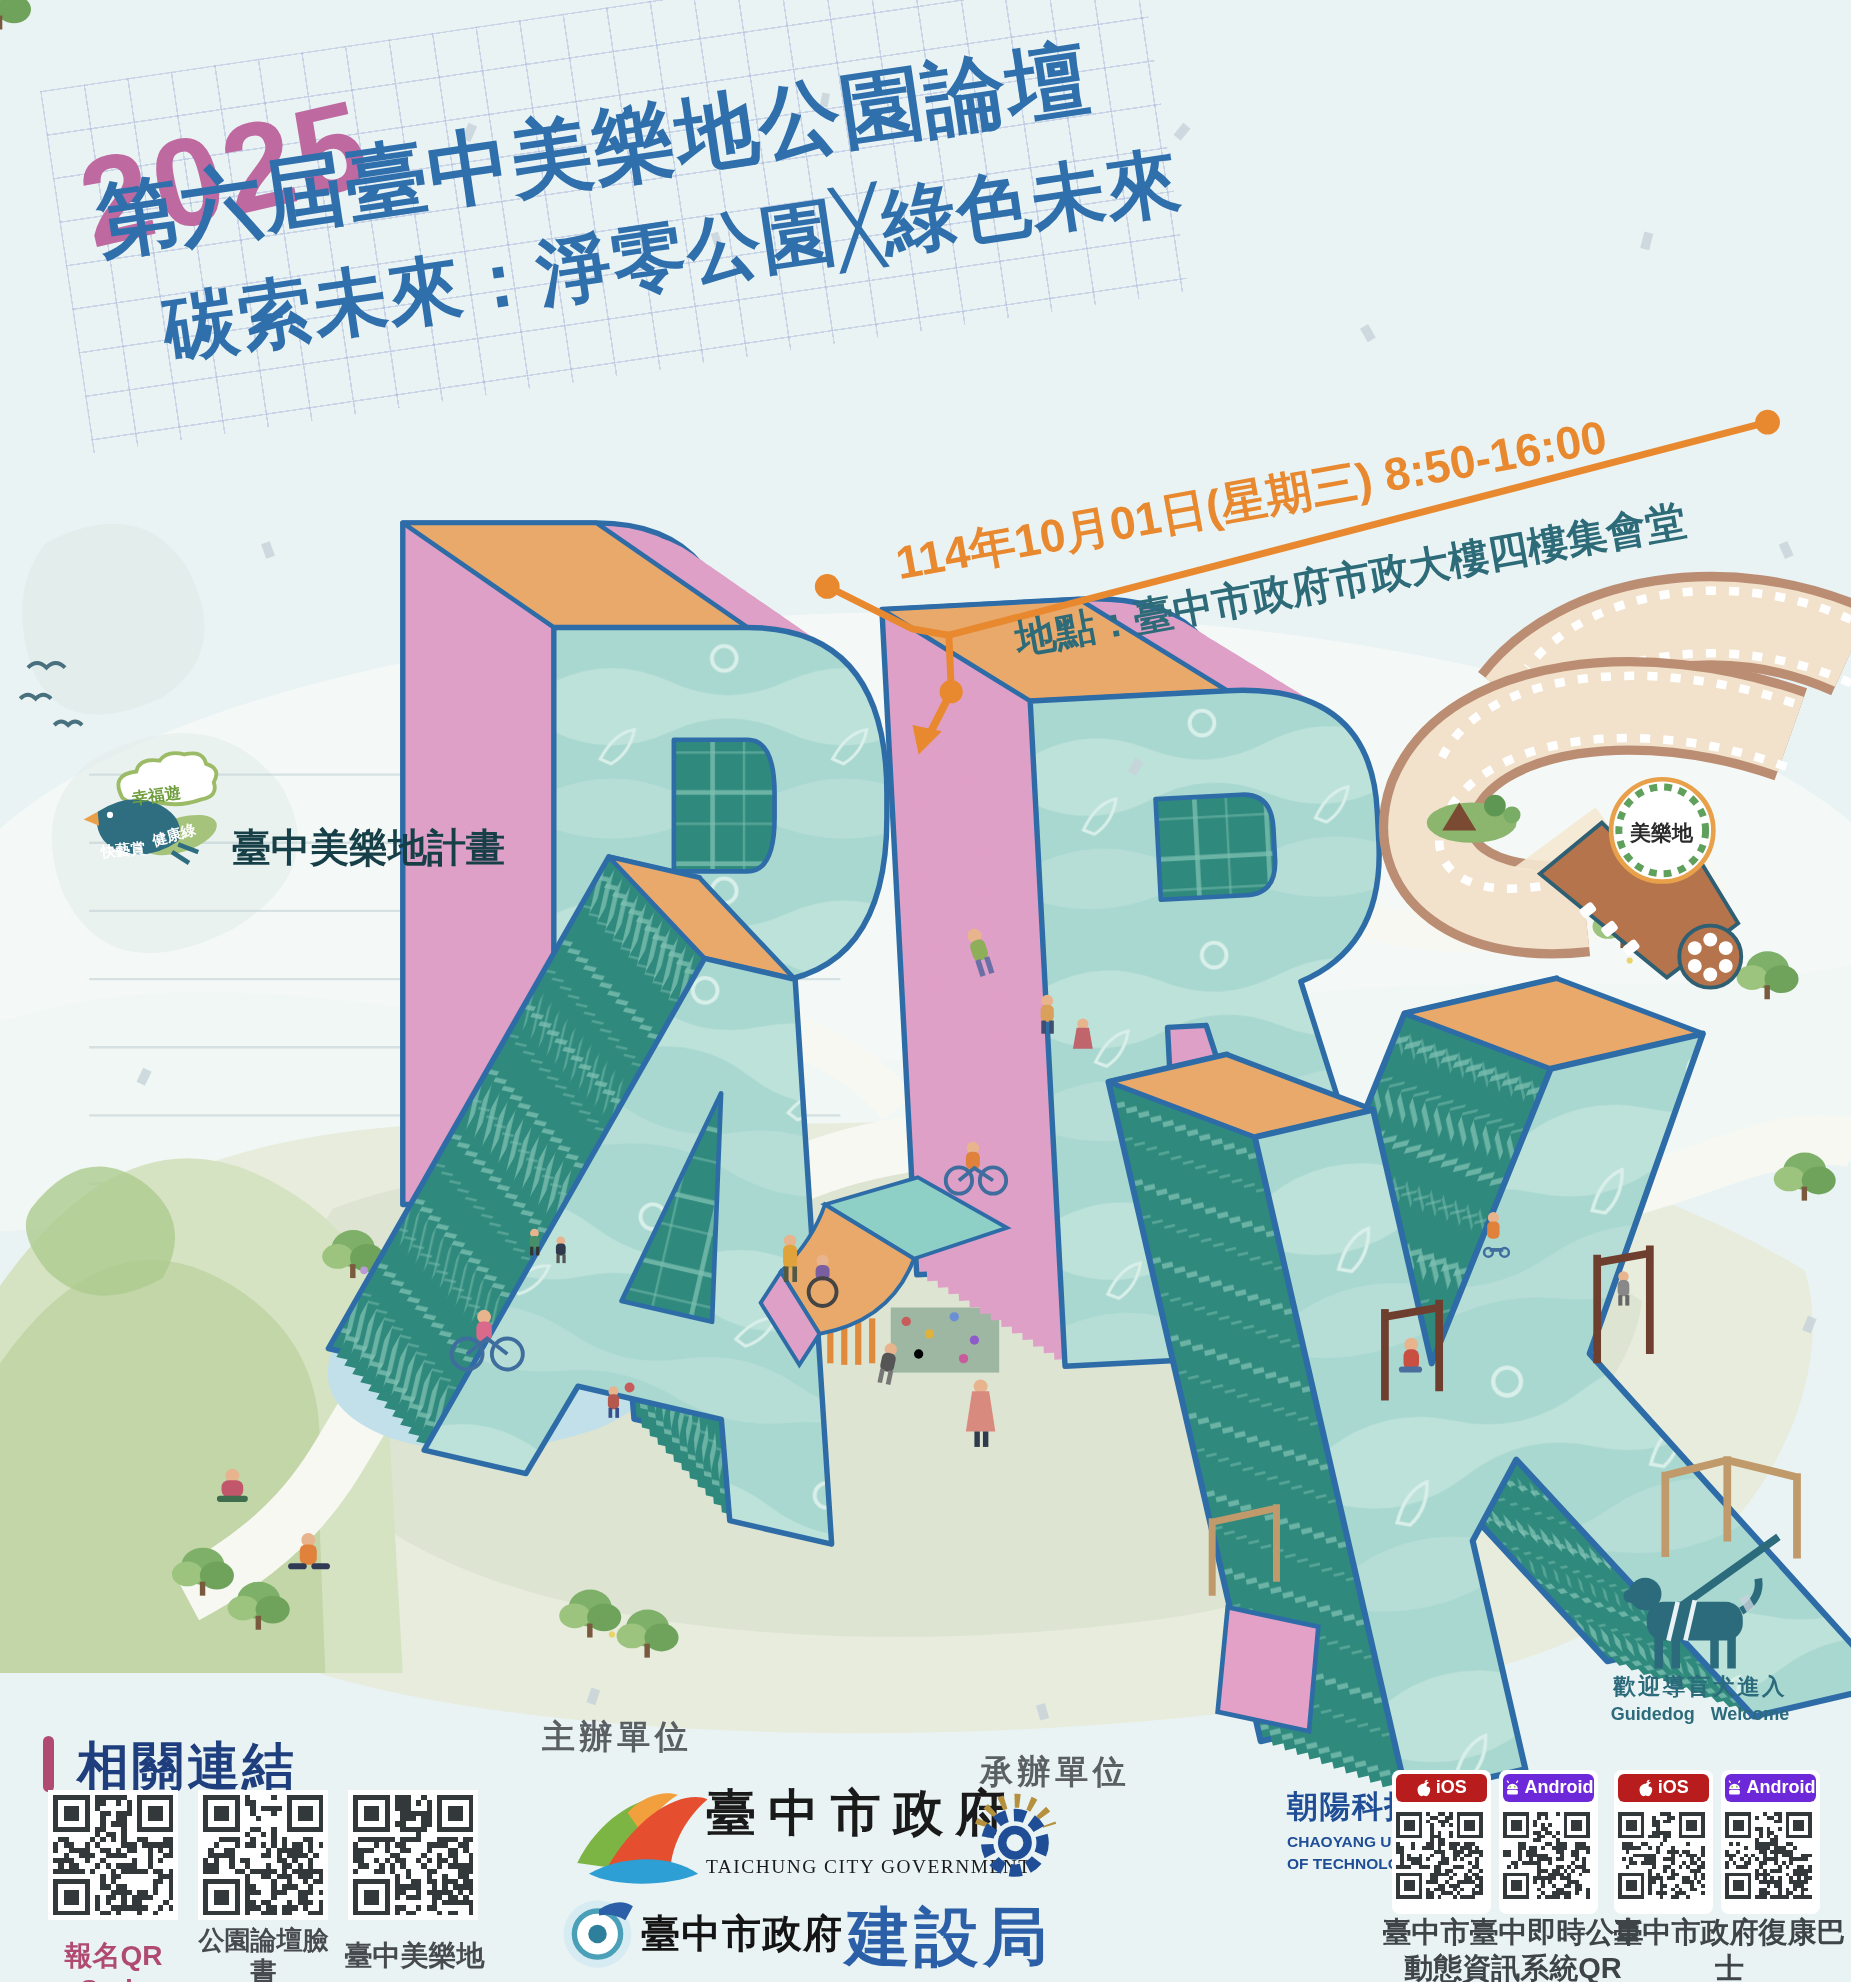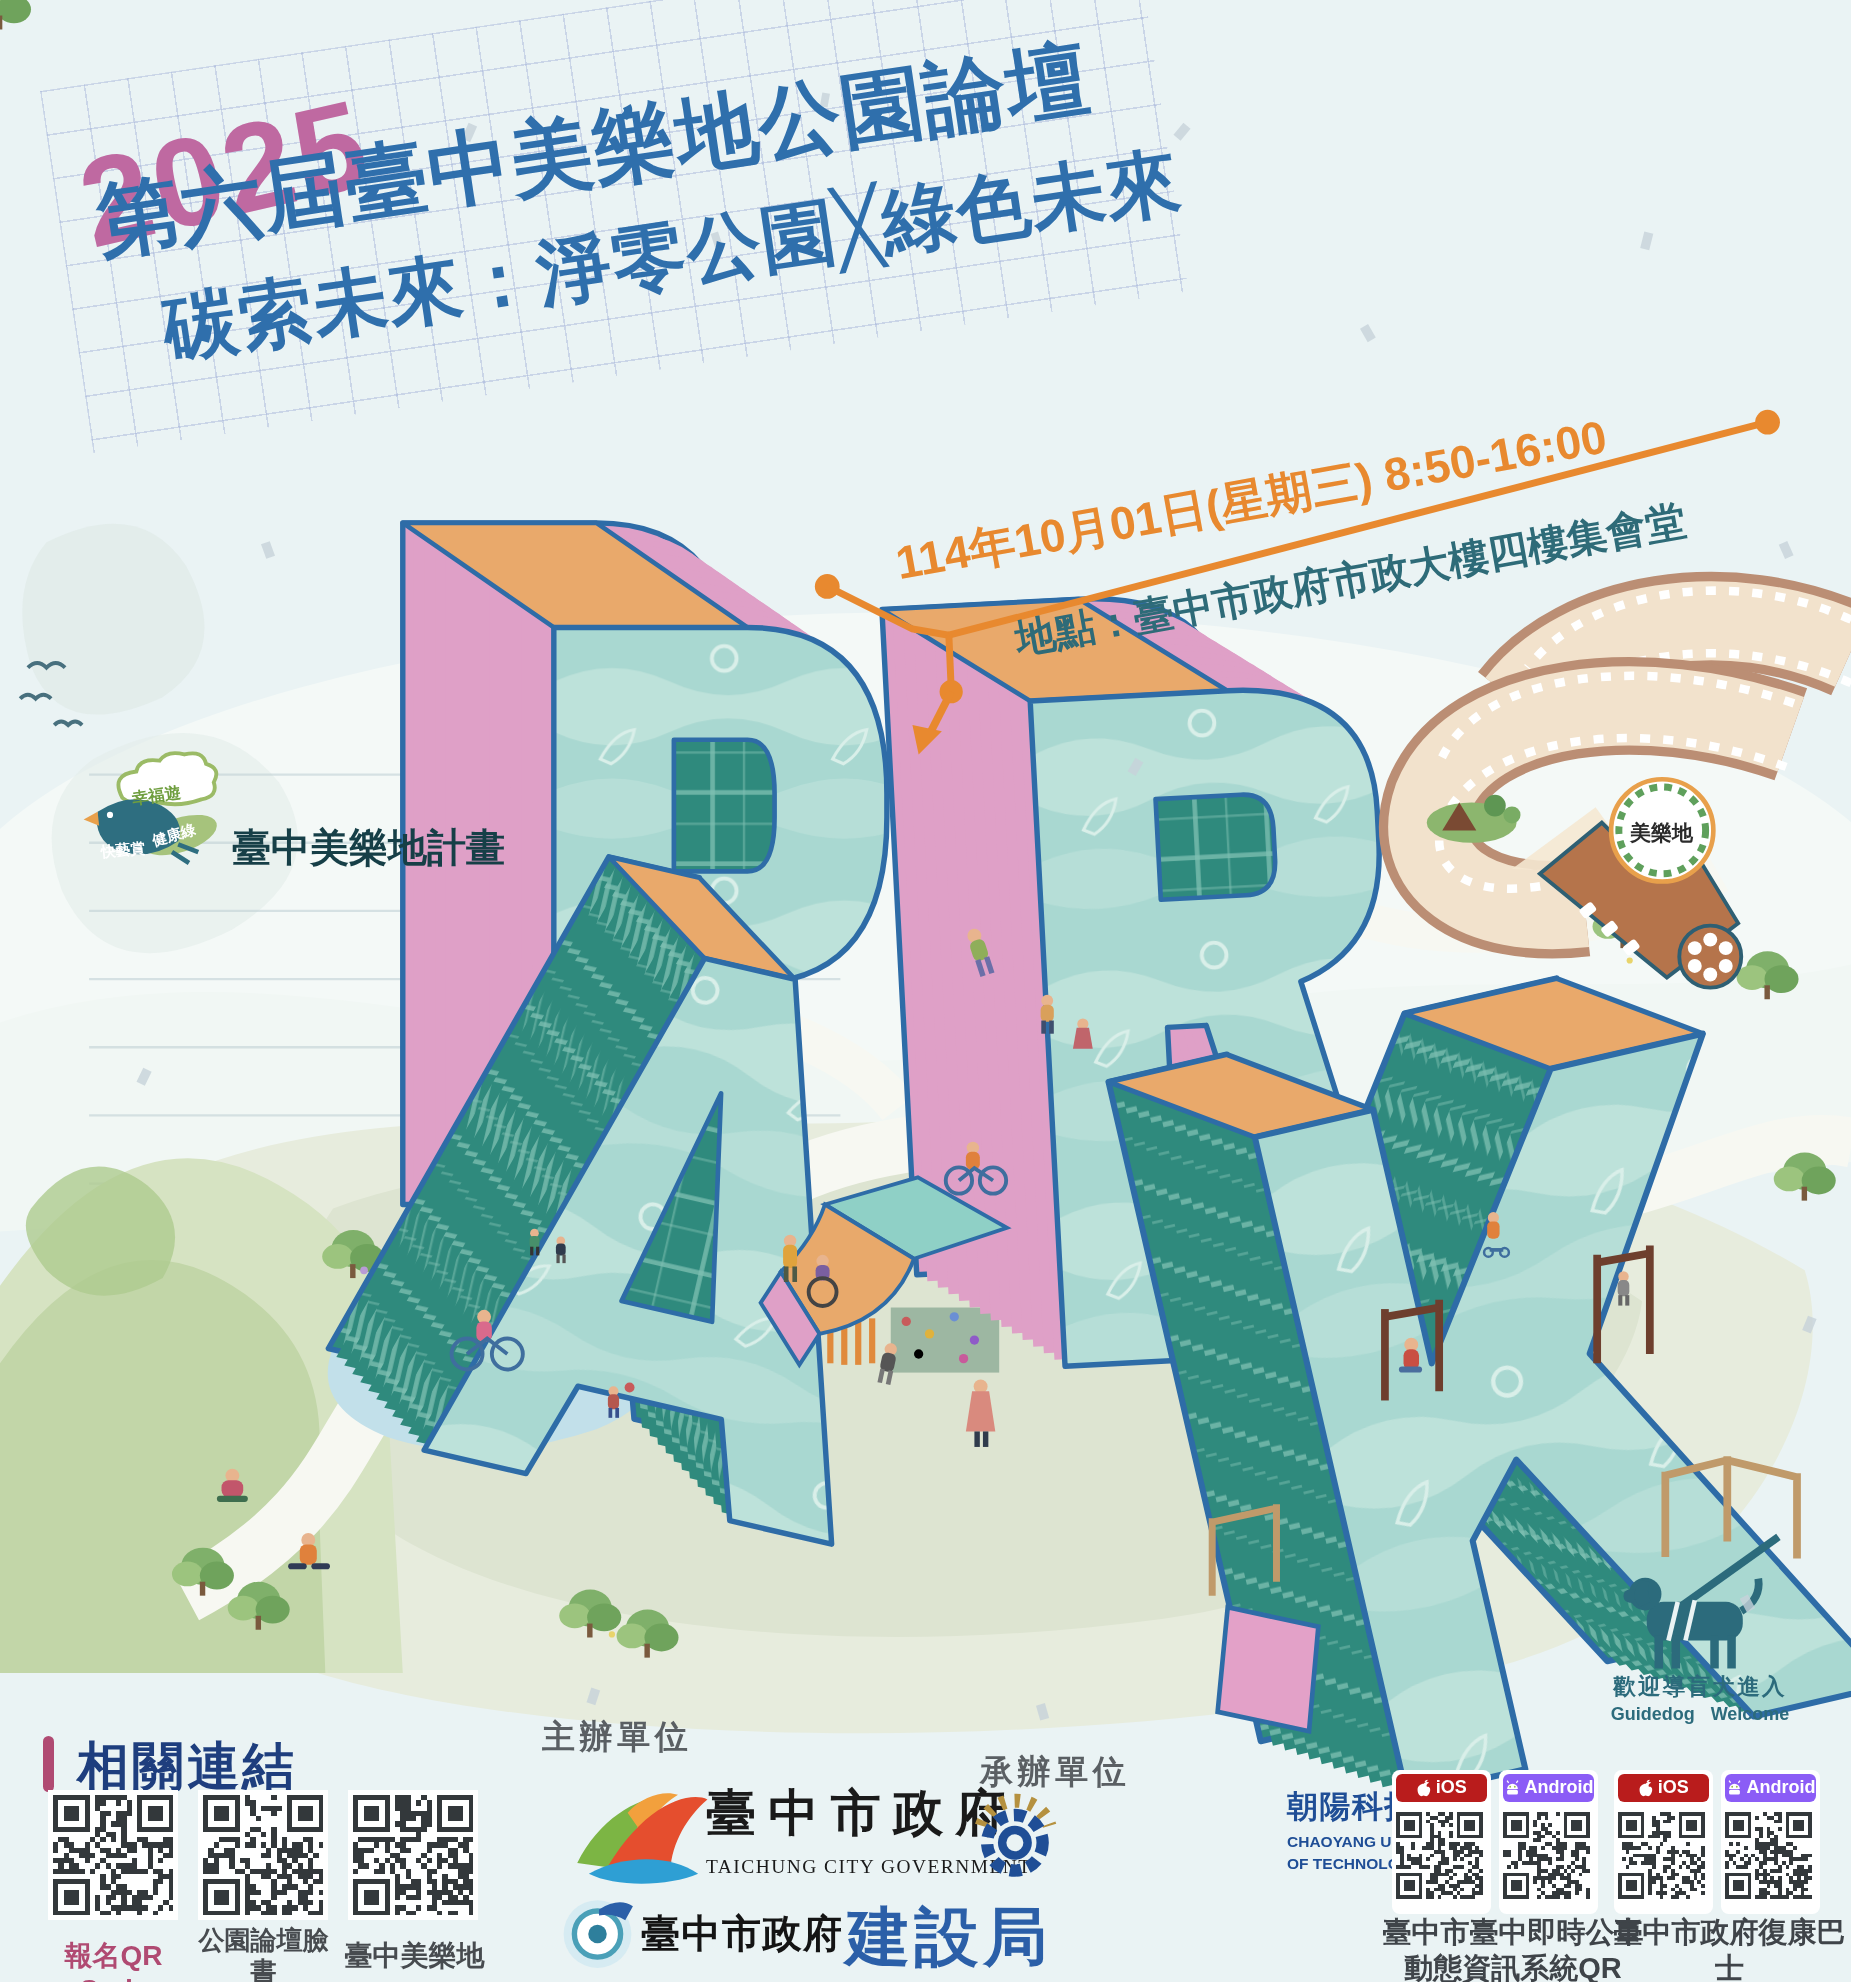--- a/index.html
+++ b/index.html
@@ -58,21 +58,21 @@
   .cyut-acr{left:1063px;top:1770px;font-size:76px;font-weight:900;color:#1F4E96;letter-spacing:4.6px;}
   .cyut-col{left:1287px;top:1786px;}
   .cyut-name{font-size:31px;font-weight:900;color:#1F4E96;letter-spacing:1.5px;}
   .cyut-en{font-size:15.5px;font-weight:800;color:#1F4E96;margin-top:4.6px;}
 
   .tcard{position:absolute;top:1770px;width:99px;height:144px;background:#fff;border-radius:7.7px;
          padding:3.9px;box-sizing:border-box;}
   .tc1{left:1392px;} .tc2{left:1499px;} .tc3{left:1614px;} .tc4{left:1721px;}
   .pill{height:28px;border-radius:6.2px;display:flex;align-items:center;justify-content:center;
         gap:3.9px;color:#fff;font-size:18px;font-weight:700;}
-  .pill.ios{background:#b91c1c;} .pill.android{background:#8b5cf6;}
+  .pill.ios{background:#b91c1c;} .pill.android{background:#6d28d9;}
   .tqr{width:87px;height:99px;margin-top:3.9px;background:#fff;}
   .tl1{left:1375px;top:1914px;width:276px;font-size:29px;font-weight:900;color:#3F4449;line-height:1.25;}
   .tl2{left:1611px;top:1914px;width:237px;font-size:29px;font-weight:900;color:#3F4449;line-height:1.25;}
 
   
   .l-ext{stroke:#2E6CA7;stroke-width:7;stroke-linejoin:round;}
   .l-mid{stroke:none;}
   .l-front{fill:url(#frontTex);stroke:#2E6CA7;stroke-width:7;stroke-linejoin:round;}
   .l-hole{fill:url(#plaid);stroke:#2E6CA7;stroke-width:6;stroke-linejoin:round;}
   .l-top{fill:#E9A96B;stroke:#2E6CA7;stroke-width:6;stroke-linejoin:round;}

